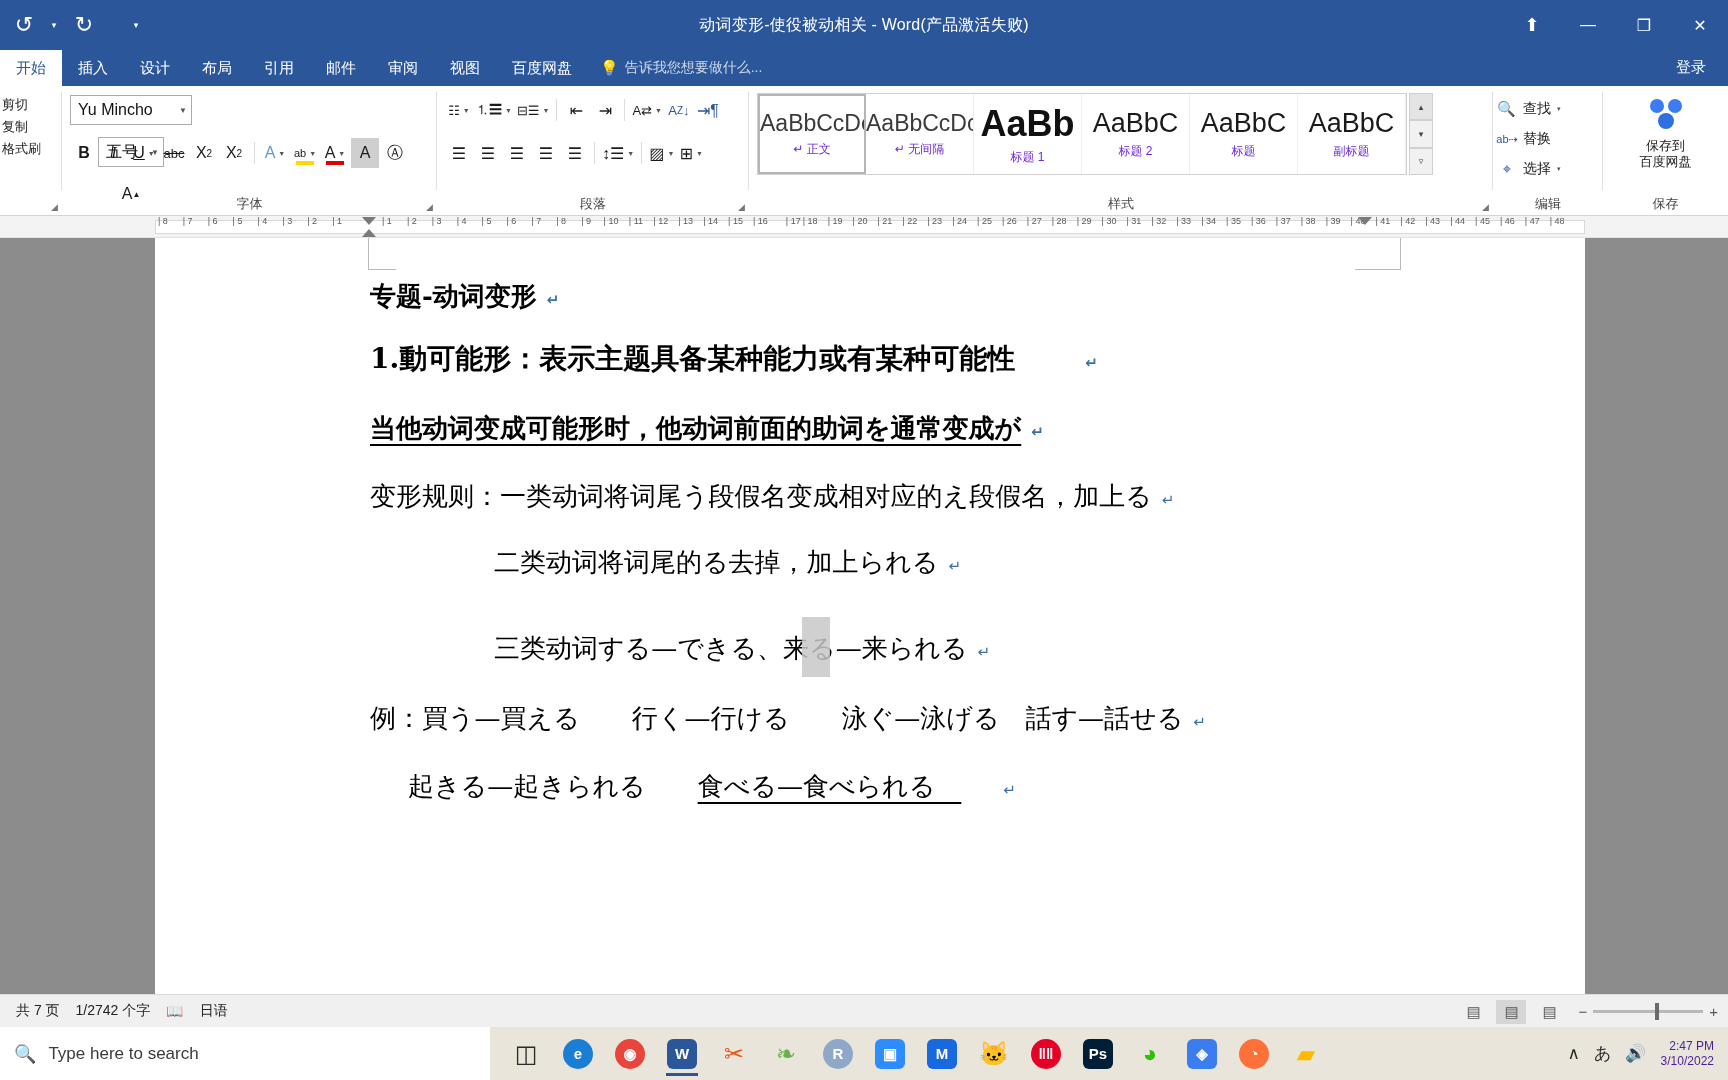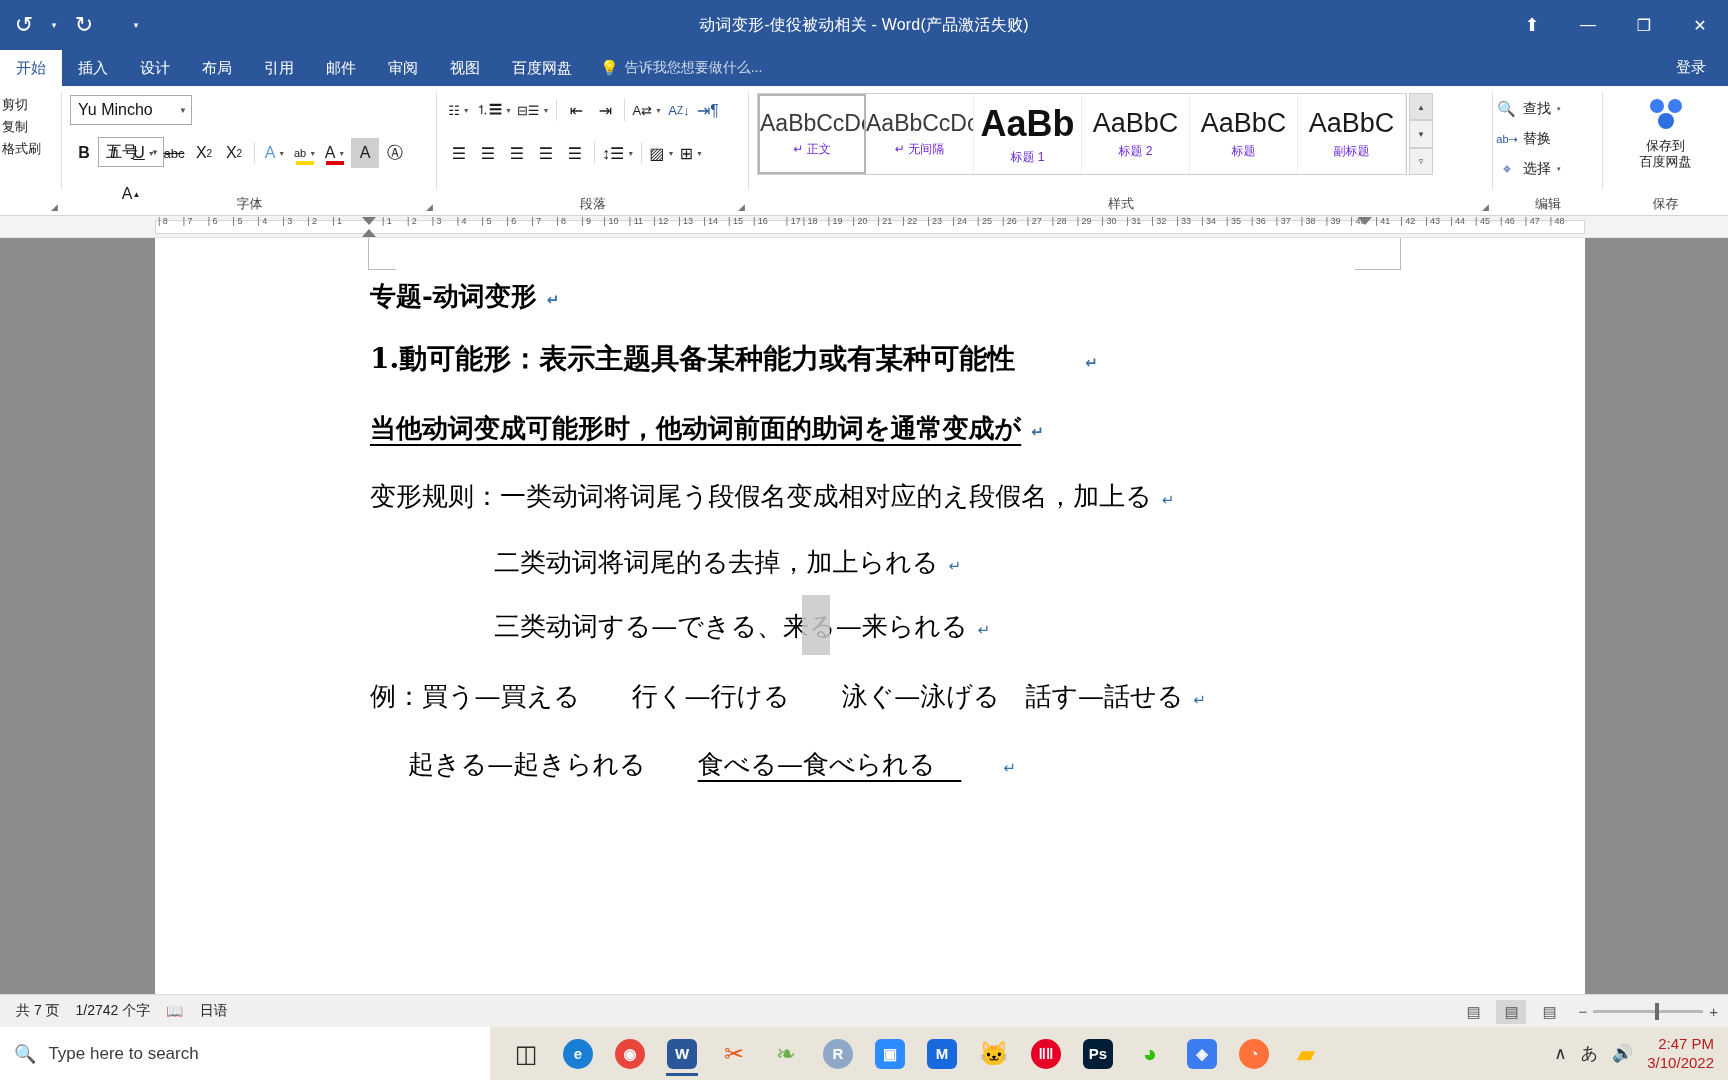--- a/index.html
+++ b/index.html
@@ -186,21 +186,21 @@
   .search-ico { font-size: 18px; color: #444; }
   .search-ph { font-size: 17px; color: #3b3b3b; }
   .tb-icons { display: flex; align-items: center; gap: 8px; padding-left: 14px; }
   .tb-ico {
     width: 44px; height: 46px; display: flex; align-items: center; justify-content: center;
     position: relative; font-size: 11px;
   }
   .tb-ico.active::after { content:""; position: absolute; left: 6px; right: 6px; bottom: 1px; height: 3px; background: #2b579a; }
   .tray { position: absolute; right: 0; top: 0; height: 53px; display: flex; align-items: center; gap: 14px; padding-right: 14px; }
   .tray-item { font-size: 17px; color: #2b2b2b; }
-  .clock { font-size: 15px; line-height: 1.25; text-align: right; color: #b91c1c; }
+  .clock { font-size: 12px; line-height: 1.25; text-align: right; color: #4c1d95; }
 
   .sq { width: 30px; height: 30px; border-radius: 6px; display:flex; align-items:center; justify-content:center; color:#fff; font-weight: bold; font-size: 15px; }
   .circ { width: 30px; height: 30px; border-radius: 50%; display:flex; align-items:center; justify-content:center; color:#fff; font-weight: bold; font-size: 15px; }
 </style>
 </head>
 <body>
 
 <div id="app">
 
   <div class="titlebar">
@@ -482,21 +482,21 @@
         </div>
 
         <div class="p b" style="margin-bottom:42px">
           <span class="under-span">当他动词变成可能形时，他动词前面的助词を通常变成が</span><span class="pilcrow">↵</span>
         </div>
 
         <div class="p" style="margin-bottom:40px">
           <span>变形规则：一类动词将词尾う段假名变成相对应的え段假名，加上る</span><span class="pilcrow">↵</span>
         </div>
 
-        <div class="p indent1" style="margin-bottom:38px">
+        <div class="p indent1" style="margin-bottom:60px">
           <span>二类动词将词尾的る去掉，加上られる</span><span class="pilcrow">↵</span>
         </div>
 
         <div class="p indent1" style="margin-bottom:44px">
           <span class="sel-block" style="left:432px;top:-18px;width:28px;height:60px;"></span>
           <span>三类动词する—できる、来る—来られる</span><span class="pilcrow">↵</span>
         </div>
 
         <div class="p" style="margin-bottom:42px">
           <span>例：買う—買える　　行く—行ける　　泳ぐ—泳げる　話す—話せる</span><span class="pilcrow">↵</span>

